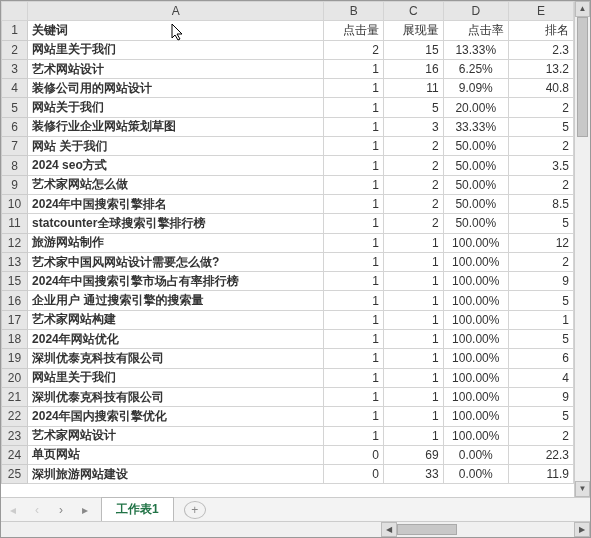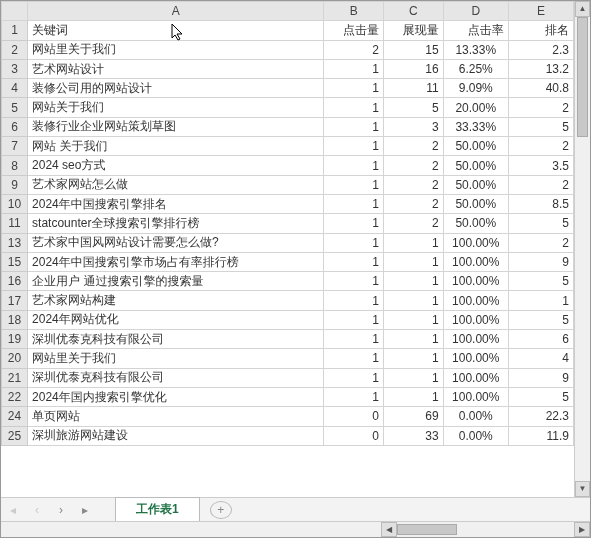--- a/index.html
+++ b/index.html
@@ -46,21 +46,21 @@
     border: 1px solid #ccc;
     color: #444;
   }
   .corner { background: #e6e6e6; }
   .colA { width: 273px; }
   .colB { width: 55px; }
   .colC { width: 55px; }
   .colD { width: 60px; }
   .colE { width: 60px; }
   .rowhdr-col { width: 24px; }
-  td.txt { text-align: left; }
+  td.txt { text-align: left; font-weight: bold; }
   td.num { text-align: right; }
   td.pct { text-align: center; }
   .cursor-overlay {
     position: absolute;
     top: 22px; left: 170px;
     pointer-events: none;
     font-size: 14px;
     color: #000;
   }
   .vscroll {
@@ -88,27 +88,27 @@
     border-top: 1px solid #ccc;
     display: flex;
     align-items: center;
     font-size: 12px;
   }
   .tabbar .navbtn {
     width: 24px; text-align: center; color: #888;
   }
   .tabbar .navbtn.dis { color: #ccc; }
   .tabbar .tab {
-    padding: 3px 20px;
+    padding: 3px 14px;
     background: #fff;
     border: 1px solid #bbb;
     border-bottom: 2px solid #217346;
     color: #217346;
     font-weight: bold;
-    margin-left: 18px;
+    margin-left: 4px;
   }
   .tabbar .addtab {
     width: 22px; height: 18px;
     border: 1px solid #bbb;
     border-radius: 50%;
     text-align: center;
     line-height: 16px;
     color: #888;
     margin-left: 10px;
     font-size: 12px;
@@ -239,20 +239,28 @@
         </tr>
         <tr>
           <td class="rowhdr">11</td>
           <td class="txt">statcounter全球搜索引擎排行榜</td>
           <td class="num">1</td>
           <td class="num">2</td>
           <td class="pct">50.00%</td>
           <td class="num">5</td>
         </tr>
         <tr>
+          <td class="rowhdr">12</td>
+          <td class="txt">旅游网站制作</td>
+          <td class="num">1</td>
+          <td class="num">1</td>
+          <td class="pct">100.00%</td>
+          <td class="num">12</td>
+        </tr>
+        <tr>
           <td class="rowhdr">13</td>
           <td class="txt">艺术家中国风网站设计需要怎么做?</td>
           <td class="num">1</td>
           <td class="num">1</td>
           <td class="pct">100.00%</td>
           <td class="num">2</td>
         </tr>
         <tr>
           <td class="rowhdr">15</td>
           <td class="txt">2024年中国搜索引擎市场占有率排行榜</td>
@@ -309,20 +317,28 @@
           <td class="pct">100.00%</td>
           <td class="num">9</td>
         </tr>
         <tr>
           <td class="rowhdr">22</td>
           <td class="txt">2024年国内搜索引擎优化</td>
           <td class="num">1</td>
           <td class="num">1</td>
           <td class="pct">100.00%</td>
           <td class="num">5</td>
+        </tr>
+        <tr>
+          <td class="rowhdr">23</td>
+          <td class="txt">艺术家网站设计</td>
+          <td class="num">1</td>
+          <td class="num">1</td>
+          <td class="pct">100.00%</td>
+          <td class="num">2</td>
         </tr>
         <tr>
           <td class="rowhdr">24</td>
           <td class="txt">单页网站</td>
           <td class="num">0</td>
           <td class="num">69</td>
           <td class="pct">0.00%</td>
           <td class="num">22.3</td>
         </tr>
         <tr>

